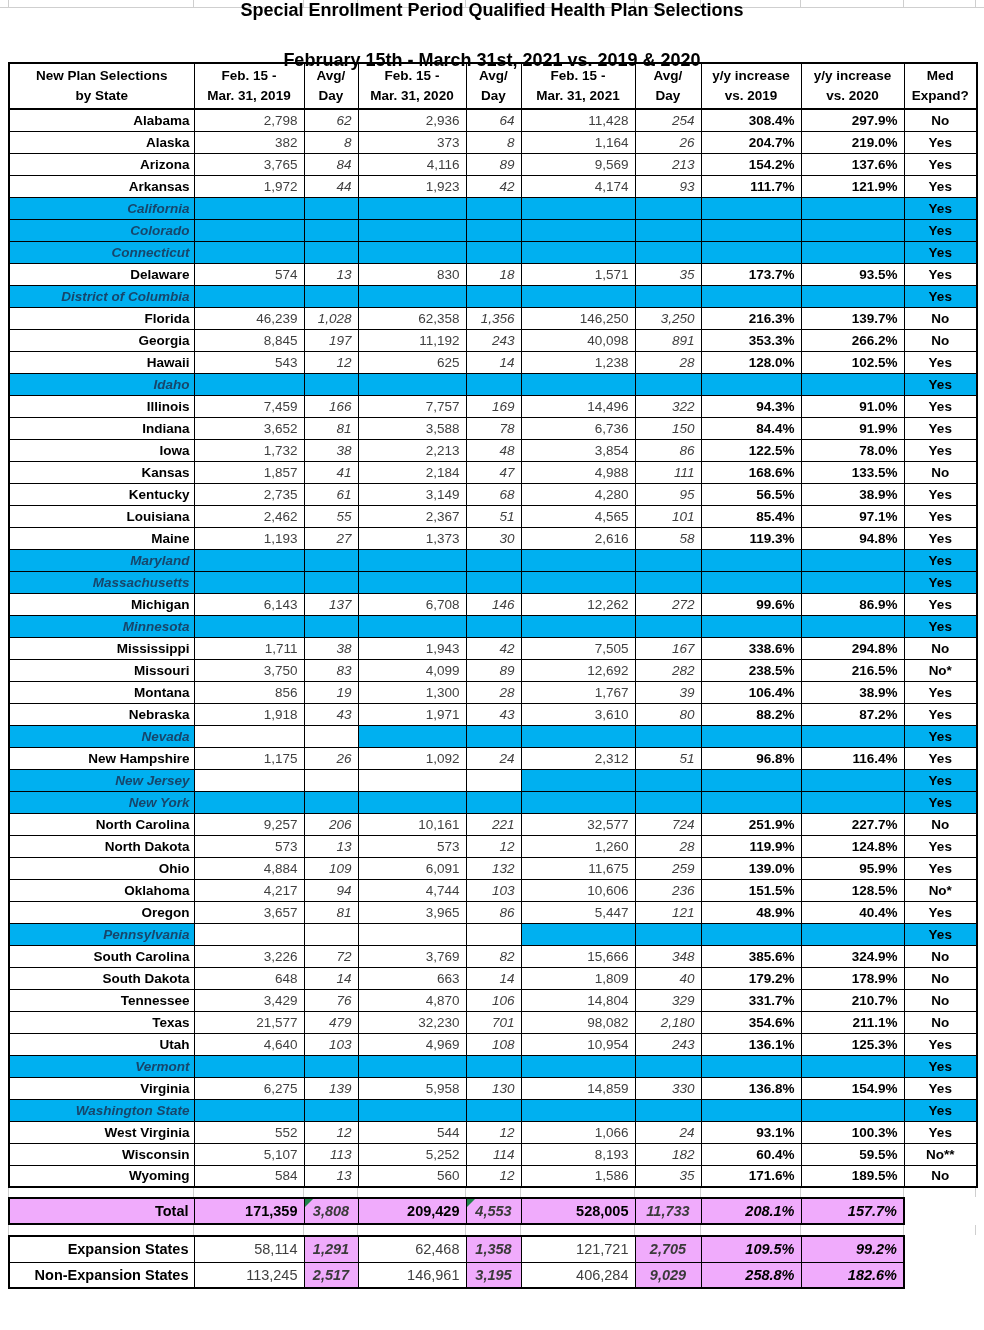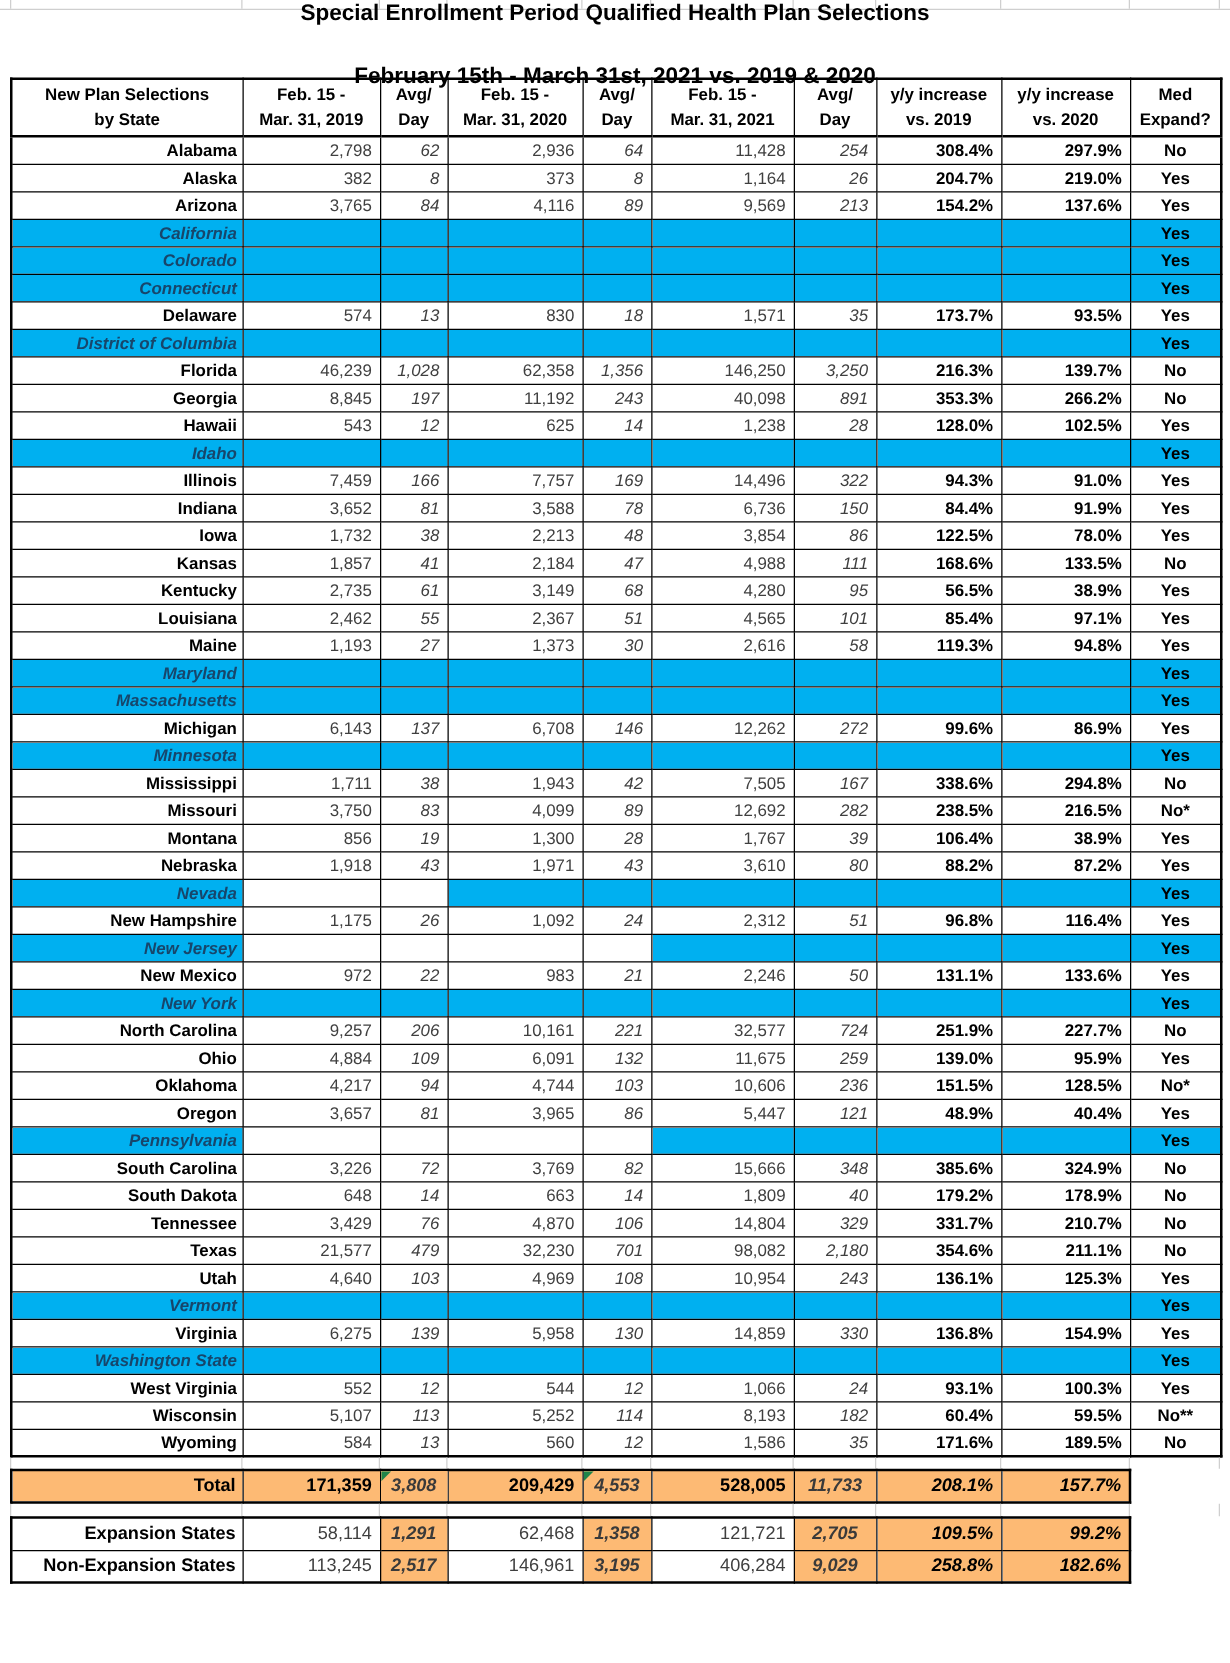--- a/index.html
+++ b/index.html
@@ -35,21 +35,21 @@
   td.num{color:#3f3f3f;text-align:right;}
   td.avg{color:#3f3f3f;font-style:italic;text-align:right;}
   td.pct{font-weight:bold;text-align:right;}
   td.med{font-weight:bold;text-align:center;padding:0 2px;}
   td.blue{background:#00B0F0;}
   td.bluename{color:#17466B;font-style:italic;margin-top:48px;}
   .gap{height:9px;}
   .summary{width:897px;border:2px solid #000;}
   .summary td{font-size:14.5px;height:26px;padding:0 6px;}
   .summary .label{font-weight:bold;text-align:right;padding-right:5px;}
-  .summary td.yellow{background:#fdba74;}
+  .summary td.yellow{background:#f0abfc;}
   .summary td.numB{font-weight:bold;text-align:right;}
   .summary td.num{color:#3f3f3f;text-align:right;font-weight:normal;}
   .summary td.avgT{font-weight:bold;font-style:italic;color:#3a3a3a;text-align:center;}
   .summary td.pctT{font-weight:bold;font-style:italic;text-align:right;}
   .tri{position:relative;}
   .tri::before{
     content:"";position:absolute;top:0;left:0;width:0;height:0;
     border-top:8px solid #1E8449;border-right:8px solid transparent;
   }
   .gap2{height:10px;}
@@ -132,20 +132,32 @@
         <td class="avg">84</td>
         <td class="num">4,116</td>
         <td class="avg">89</td>
         <td class="num">9,569</td>
         <td class="avg">213</td>
         <td class="pct">154.2%</td>
         <td class="pct">137.6%</td>
         <td class="med">Yes</td>
       </tr>
       <tr>
+        <td class="state">Arkansas</td>
+        <td class="num">1,972</td>
+        <td class="avg">44</td>
+        <td class="num">1,923</td>
+        <td class="avg">42</td>
+        <td class="num">4,174</td>
+        <td class="avg">93</td>
+        <td class="pct">111.7%</td>
+        <td class="pct">121.9%</td>
+        <td class="med">Yes</td>
+      </tr>
+      <tr>
         <td class="state blue bluename">California</td>
         <td class="num blue"></td>
         <td class="avg blue"></td>
         <td class="num blue"></td>
         <td class="avg blue"></td>
         <td class="num blue"></td>
         <td class="avg blue"></td>
         <td class="pct blue"></td>
         <td class="pct blue"></td>
         <td class="med blue">Yes</td>
@@ -456,32 +468,20 @@
         <td class="avg"></td>
         <td class="num"></td>
         <td class="avg"></td>
         <td class="num blue"></td>
         <td class="avg blue"></td>
         <td class="pct blue"></td>
         <td class="pct blue"></td>
         <td class="med blue">Yes</td>
       </tr>
       <tr>
-        <td class="state">New Mexico</td>
-        <td class="num">972</td>
-        <td class="avg">22</td>
-        <td class="num">983</td>
-        <td class="avg">21</td>
-        <td class="num">2,246</td>
-        <td class="avg">50</td>
-        <td class="pct">131.1%</td>
-        <td class="pct">133.6%</td>
-        <td class="med">Yes</td>
-      </tr>
-      <tr>
         <td class="state blue bluename">New York</td>
         <td class="num blue"></td>
         <td class="avg blue"></td>
         <td class="num blue"></td>
         <td class="avg blue"></td>
         <td class="num blue"></td>
         <td class="avg blue"></td>
         <td class="pct blue"></td>
         <td class="pct blue"></td>
         <td class="med blue">Yes</td>
@@ -490,20 +490,32 @@
         <td class="state">North Carolina</td>
         <td class="num">9,257</td>
         <td class="avg">206</td>
         <td class="num">10,161</td>
         <td class="avg">221</td>
         <td class="num">32,577</td>
         <td class="avg">724</td>
         <td class="pct">251.9%</td>
         <td class="pct">227.7%</td>
         <td class="med">No</td>
+      </tr>
+      <tr>
+        <td class="state">North Dakota</td>
+        <td class="num">573</td>
+        <td class="avg">13</td>
+        <td class="num">573</td>
+        <td class="avg">12</td>
+        <td class="num">1,260</td>
+        <td class="avg">28</td>
+        <td class="pct">119.9%</td>
+        <td class="pct">124.8%</td>
+        <td class="med">Yes</td>
       </tr>
       <tr>
         <td class="state">Ohio</td>
         <td class="num">4,884</td>
         <td class="avg">109</td>
         <td class="num">6,091</td>
         <td class="avg">132</td>
         <td class="num">11,675</td>
         <td class="avg">259</td>
         <td class="pct">139.0%</td>

